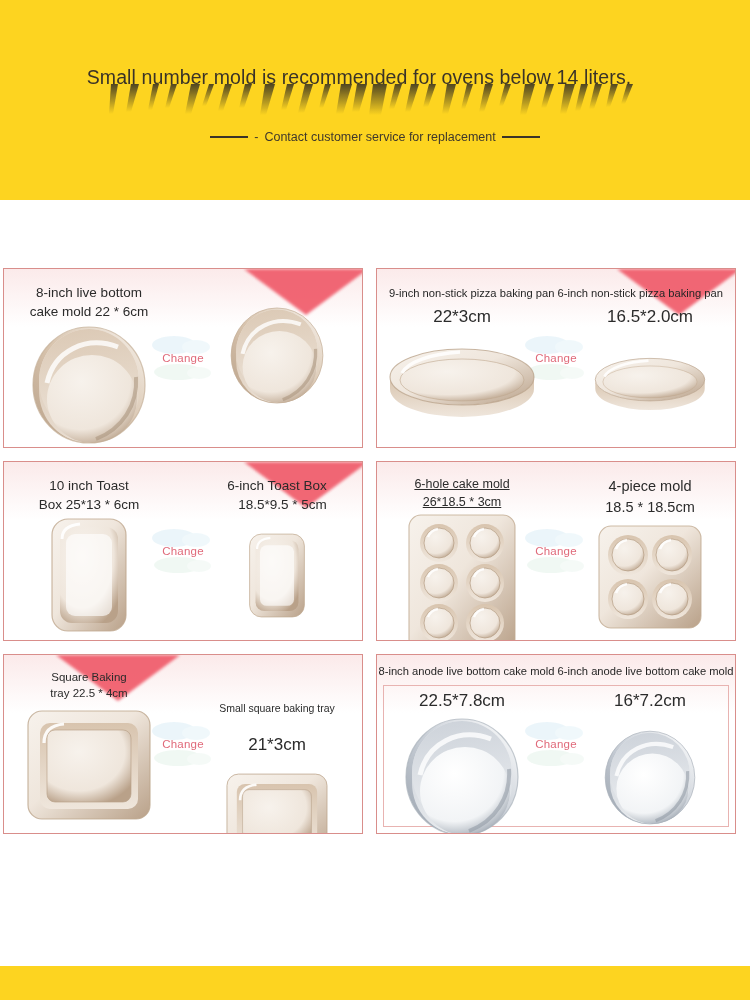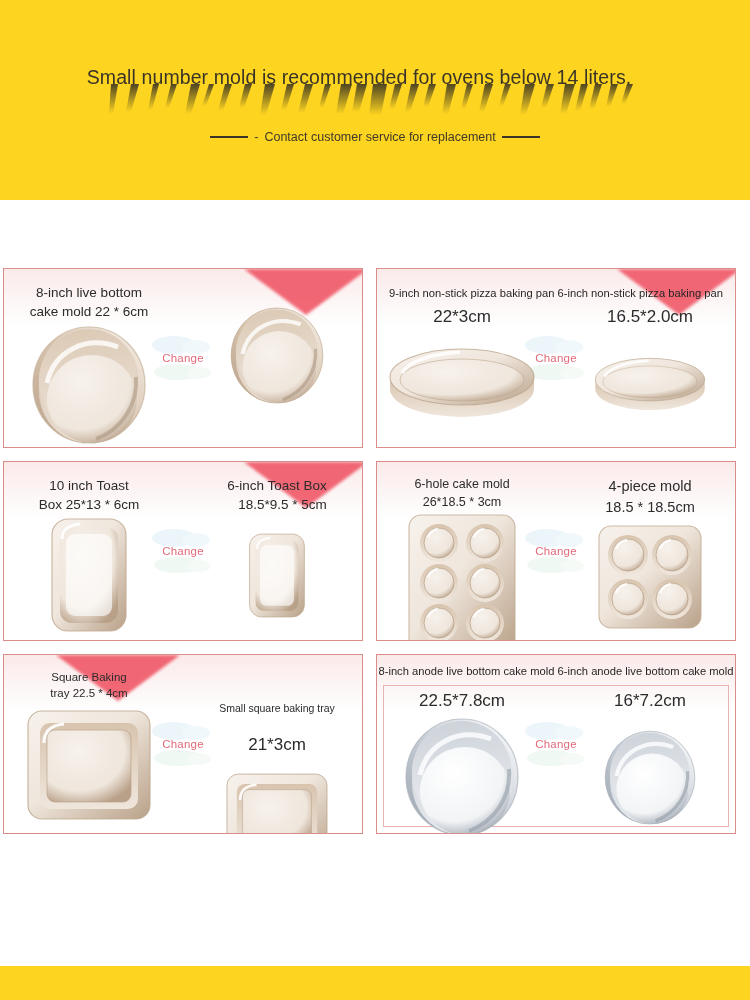--- a/index.html
+++ b/index.html
@@ -457,21 +457,21 @@
       <svg class="wm" viewBox="0 0 78 52">
     <ellipse cx="30" cy="13" rx="22" ry="9" fill="#bfe0ef"></ellipse>
     <ellipse cx="52" cy="15" rx="14" ry="7" fill="#cfeaf4"></ellipse>
     <ellipse cx="34" cy="40" rx="24" ry="8" fill="#cfe9d8"></ellipse>
     <ellipse cx="55" cy="41" rx="12" ry="6" fill="#dff0e6"></ellipse>
   </svg>
       <div class="change">Change</div>
     </div>
     <div class="card">
       <div class="pane a">
-        <div class="ttl" style="font-size:12.5px;padding-top:14px;">6-hole cake mold
+        <div class="ttl" style="font-size:12.5px;padding-top:14px;text-decoration:underline;">6-hole cake mold
 26*18.5 * 3cm</div>
         <div style="flex:1;display:flex;align-items:center;justify-content:center;width:100%;">
           <div class="art" style="transform:scale(1);transform-origin:center center;">
     <svg viewBox="0 0 112 142" width="112" height="142">
 
   <defs>
     <linearGradient id="g13left" x1="0" y1="0" x2="1" y2="1">
       <stop offset="0%" stop-color="#f7f2ec"></stop>
       <stop offset="45%" stop-color="#efe6dc"></stop>
       <stop offset="100%" stop-color="#b9a189"></stop>

